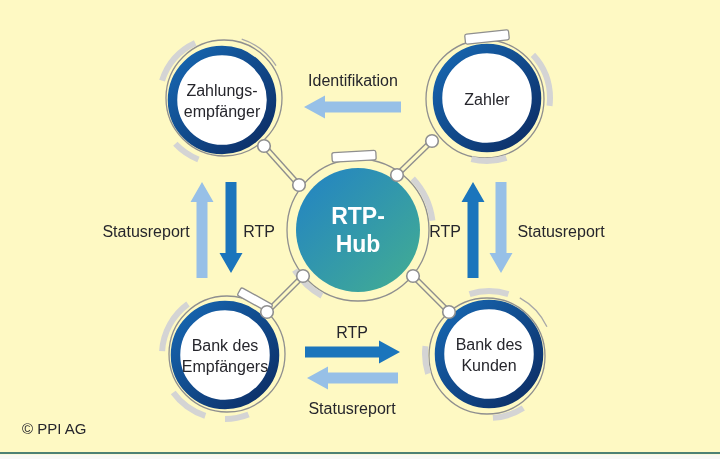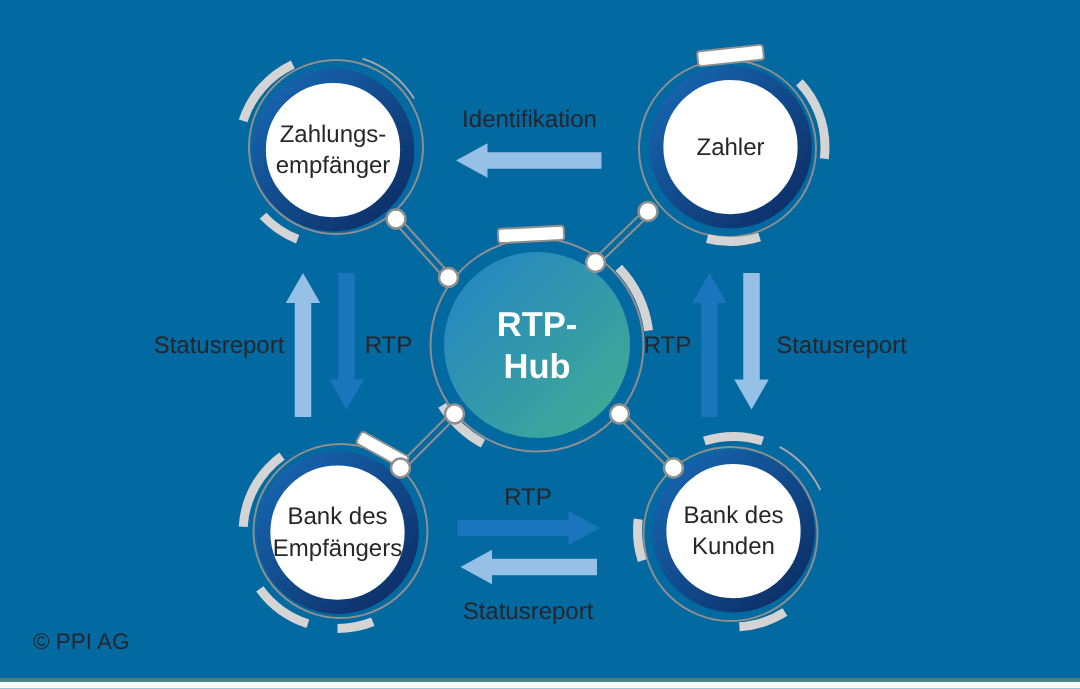--- a/index.html
+++ b/index.html
@@ -1,16 +1,16 @@
 <!DOCTYPE html>
 <html><head>
 <meta charset="utf-8">
 <style>
   html,body{margin:0;padding:0;background:#ffffff;}
-  .stage{position:relative;width:720px;height:459px;background:#0369a1;overflow:hidden;
+  .stage{position:relative;width:720px;height:459px;background:#fef9c3;overflow:hidden;
          font-family:"Liberation Sans",sans-serif;}
   svg{display:block;}
   .lbl{font-family:"Liberation Sans",sans-serif;font-size:16px;fill:#26262c;}
   .lbl-sm{font-family:"Liberation Sans",sans-serif;font-size:15px;fill:#26262c;}
   .hub-lbl{font-family:"Liberation Sans",sans-serif;font-size:23px;font-weight:700;fill:#ffffff;}
   .thinc{fill:none;stroke:#8f8f8f;stroke-width:1.3;}
   .larc{fill:none;stroke:#d4d4d4;stroke-width:6;}
   .darc{fill:none;stroke:#a8a8a8;stroke-width:1.3;}
   .conn{stroke:#8f8f8f;stroke-width:1.4;}
   .nodec{fill:#ffffff;stroke:#8f8f8f;stroke-width:1.6;}

